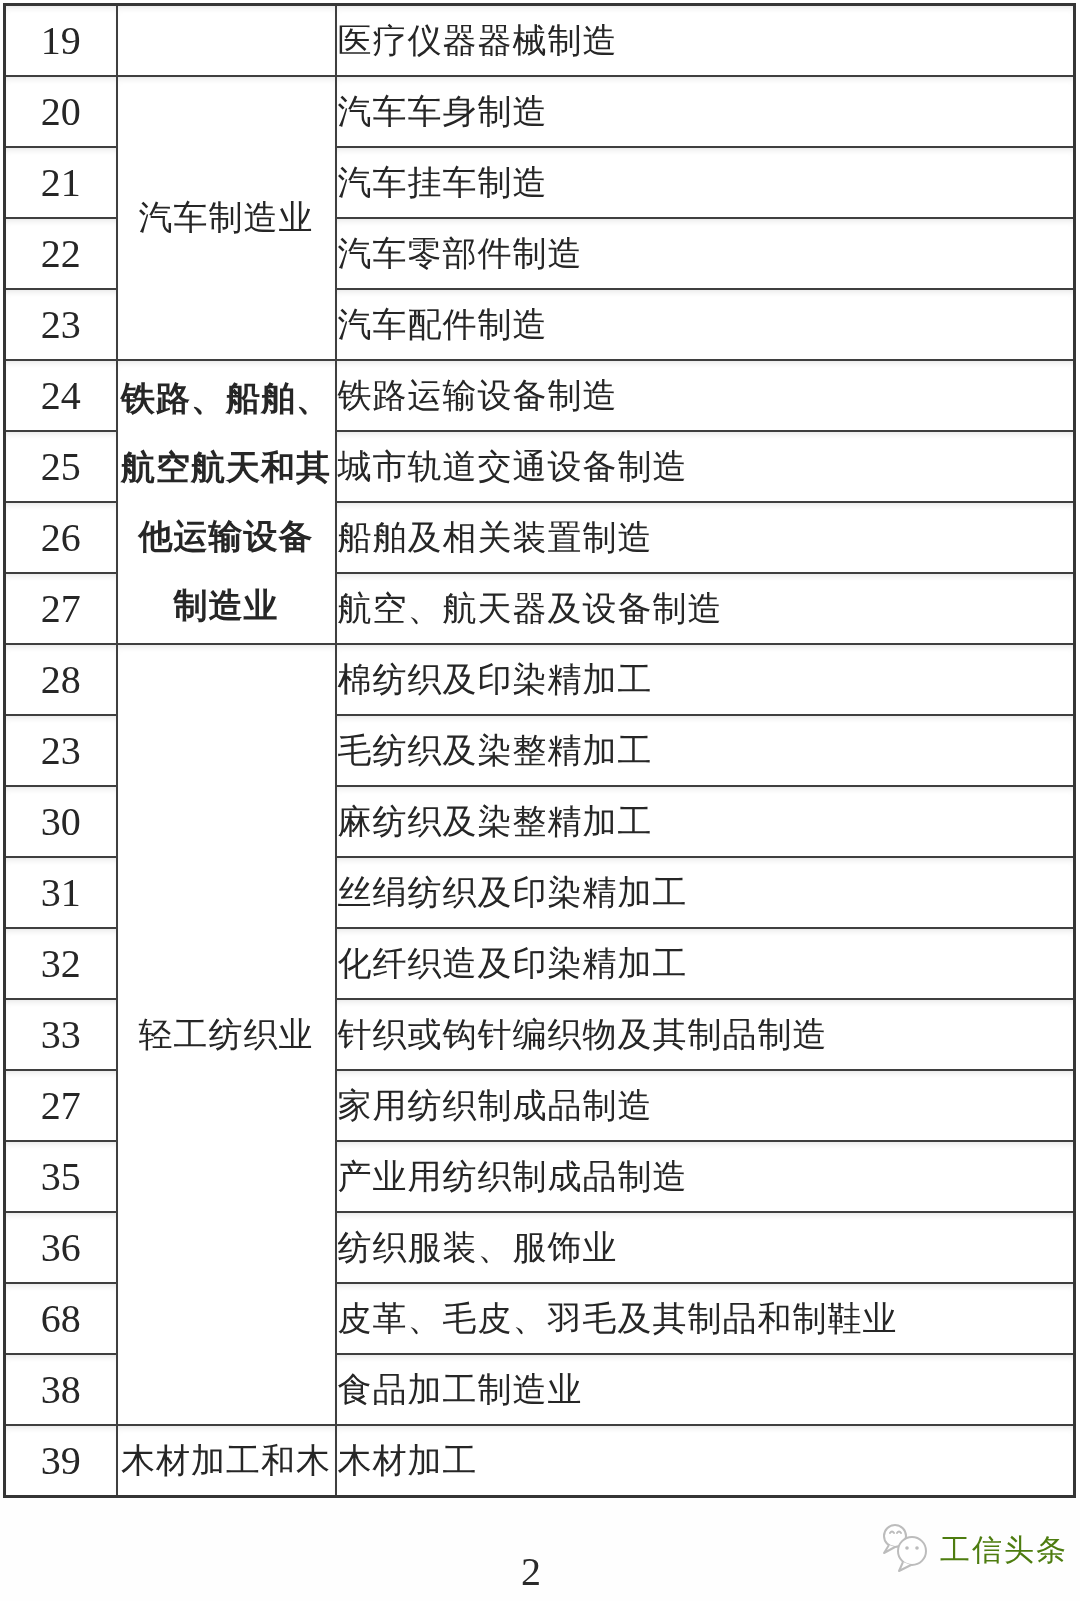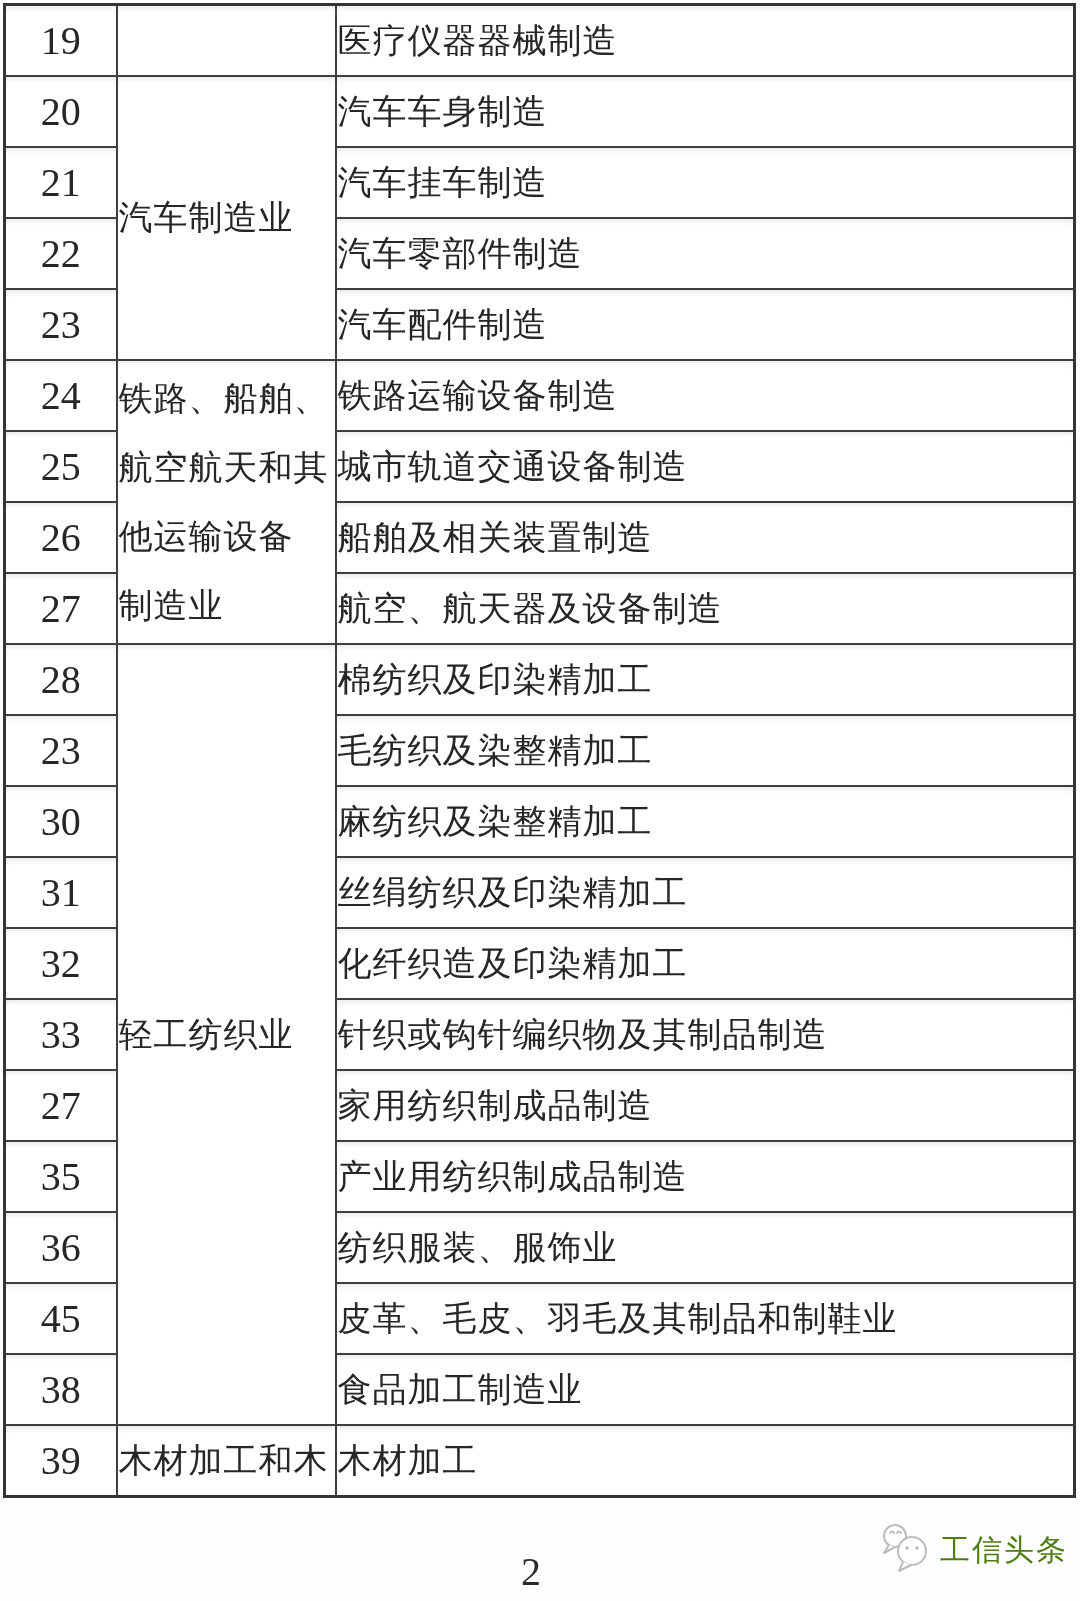--- a/index.html
+++ b/index.html
@@ -31,24 +31,25 @@
     white-space: nowrap;
   }
   col.c1 { width: 112px; }
   col.c2 { width: 219px; }
   col.c3 { width: 739px; }
   td.num {
     text-align: center;
     font-size: 40px;
   }
   td.cat {
+    text-align: center;
     font-size: 34px;
     letter-spacing: 1px;
   }
-  td.cat .catline { line-height: 69px; }
+  td.cat .catline { line-height: 69px; font-weight: bold; }
   td.item {
     text-align: left;
     font-size: 34px;
     letter-spacing: 1px;
   }
   .page-number {
     position: absolute;
     left: 486px;
     top: 1548px;
     width: 90px;
@@ -160,21 +161,21 @@
       </tr>
       <tr>
         <td class="num">35</td>
         <td class="item">产业用纺织制成品制造</td>
       </tr>
       <tr>
         <td class="num">36</td>
         <td class="item">纺织服装、服饰业</td>
       </tr>
       <tr>
-        <td class="num">45</td>
+        <td class="num">68</td>
         <td class="item">皮革、毛皮、羽毛及其制品和制鞋业</td>
       </tr>
       <tr>
         <td class="num">38</td>
         <td class="item">食品加工制造业</td>
       </tr>
       <tr>
         <td class="num">39</td>
         <td class="cat">木材加工和木</td>
         <td class="item">木材加工</td>

